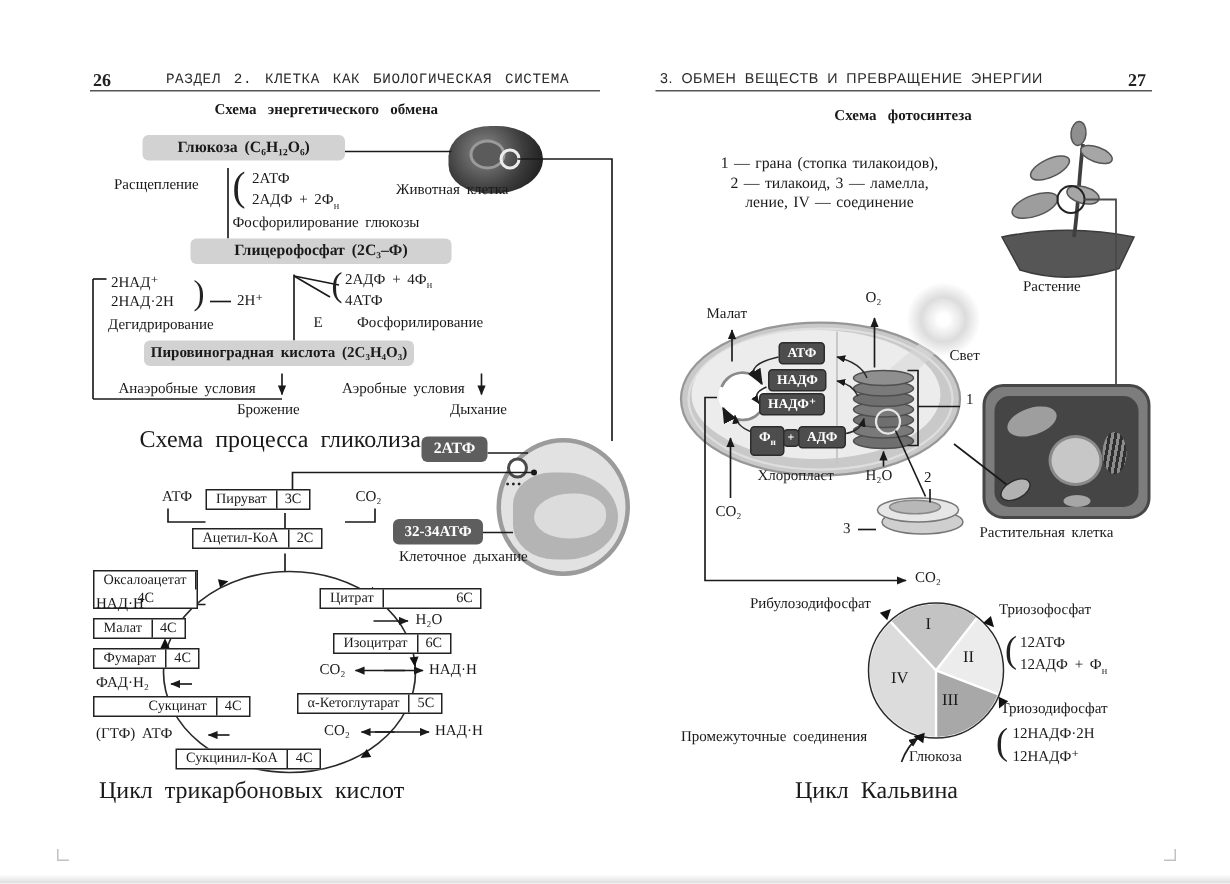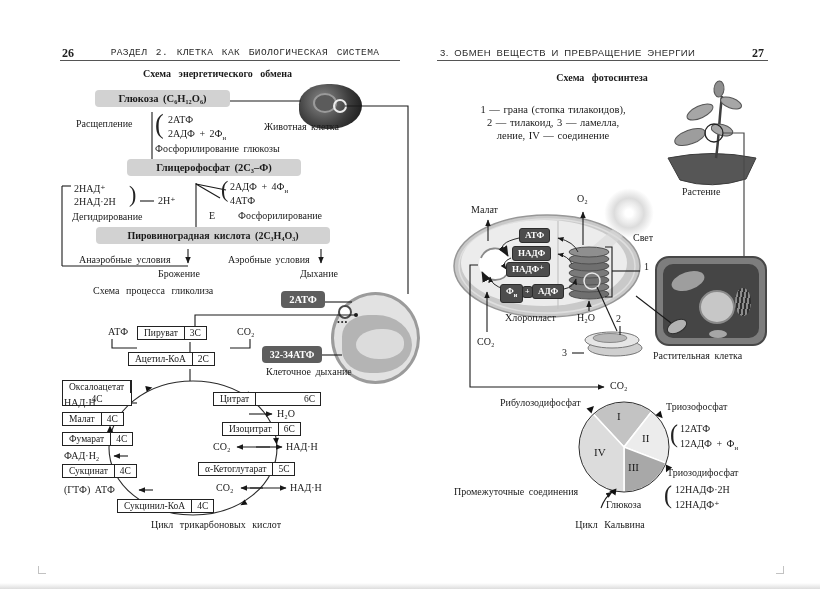--- a/index.html
+++ b/index.html
@@ -10,21 +10,21 @@
   .hdr{font-family:"Liberation Sans","DejaVu Sans",sans-serif;font-size:9.5px;letter-spacing:.4px;word-spacing:2.5px;color:#2a2a2a;}
   .pagenum{font-family:Liberation Serif, serif;font-size:12px;font-weight:bold;color:#222;}
   .rule{position:absolute;height:1px;background:#555;}
   .ftitle{font-weight:bold;font-size:10px;word-spacing:5px;text-align:center;}
   .gbox{background:#d2d2d2;border-radius:4px;font-weight:bold;font-size:10.5px;text-align:center;padding:3px 2px;word-spacing:2px;}
   .dbox{background:#5e5e5e;color:#fff;border-radius:4px;font-weight:bold;font-size:10.5px;text-align:center;padding:3px 2px;}
   .tbox{display:flex;border:1px solid #222;background:#fff;font-size:9.5px;align-items:center;}
   .tbox .nm{padding:1px 6px;border-right:1px solid #222;}
   .tbox .cc{padding:1px 5px;}
   .lbl{font-size:10px;word-spacing:2px;}
-  .cap{font-size:10px;word-spacing:4px;text-align:center;}
+  .cap{font-size:16px;word-spacing:4px;text-align:left;}
   .br{font-size:26px;font-weight:400;color:#222;line-height:1;transform:scaleY(1.05);}
   .pill{background:#4d4d4d;color:#fff;border:1px solid #2c2c2c;border-radius:3px;font-weight:bold;font-size:9px;padding:1px 5px;line-height:11px;}
   sub{font-size:0.68em;}
   .sec{font-size:11px;}
   .legend{font-size:10.5px;line-height:13px;text-align:center;word-spacing:1px;}
   .cornermark{position:absolute;width:8px;height:8px;border-color:#c2c2c2;}
 </style>
 </head>
 <body>
 
@@ -196,21 +196,21 @@
   <div class="abs lbl" style="left:74px;top:196px;">2НАД·2Н</div>
   <div class="abs br" style="left:129px;top:184px;font-size:22px;">)</div>
   <div class="abs lbl" style="left:158px;top:195px;">2Н⁺</div>
   <div class="abs lbl" style="left:72px;top:211px;">Дегидрирование</div>
   <div class="abs br" style="left:221px;top:179px;font-size:22px;">(</div>
   <div class="abs lbl" style="left:230px;top:181px;">2АДФ + 4Ф<sub>н</sub></div>
   <div class="abs lbl" style="left:230px;top:195px;">4АТФ</div>
   <div class="abs lbl" style="left:209px;top:210px;">Е</div>
   <div class="abs lbl" style="left:238px;top:210px;">Фосфорилирование</div>
 
-  <div class="abs gbox" style="left:96px;top:227px;width:234px;font-size:10px;">Пировиноградная кислота (2C₃H₄O₃)</div>
+  <div class="abs gbox" style="left:96px;top:227px;width:180px;font-size:10px;">Пировиноградная кислота (2C₃H₄O₃)</div>
   <div class="abs lbl" style="left:79px;top:254px;">Анаэробные условия</div>
   <div class="abs lbl" style="left:228px;top:254px;">Аэробные условия</div>
   <div class="abs lbl" style="left:158px;top:268px;">Брожение</div>
   <div class="abs lbl" style="left:300px;top:268px;">Дыхание</div>
   <div class="abs cap" style="left:93px;top:285px;">Схема процесса гликолиза</div>
 
   <div class="abs dbox" style="left:281px;top:291px;width:44px;">2АТФ</div>
   <div class="abs lbl" style="left:108px;top:326px;">АТФ</div>
   <div class="abs tbox" style="left:137px;top:326px;">
     <span class="nm">Пируват</span>
@@ -248,21 +248,21 @@
     <span class="nm">Фумарат</span>
     <span class="cc">4C</span>
   </div>
   <div class="abs lbl" style="left:64px;top:450px;">ФАД·Н₂</div>
   <div class="abs tbox" style="left:198px;top:462px;align-items:center;">
     <span class="nm">α-Кетоглутарат</span>
     <span class="cc">5C</span>
   </div>
   <div class="abs lbl" style="left:216px;top:482px;">CO₂</div>
   <div class="abs lbl" style="left:290px;top:482px;">НАД·Н</div>
-  <div class="abs tbox" style="left:62px;top:464px;">
+  <div class="abs tbox" style="left:62px;top:464px;padding-left:30px;">
     <span class="nm">Сукцинат</span>
     <span class="cc">4C</span>
   </div>
   <div class="abs lbl" style="left:64px;top:484px;">(ГТФ) АТФ</div>
   <div class="abs tbox" style="left:117px;top:499px;">
     <span class="nm">Сукцинил-КоА</span>
     <span class="cc">4C</span>
   </div>
   <div class="abs cap" style="left:66px;top:519px;width:300px;">Цикл трикарбоновых кислот</div>
 

